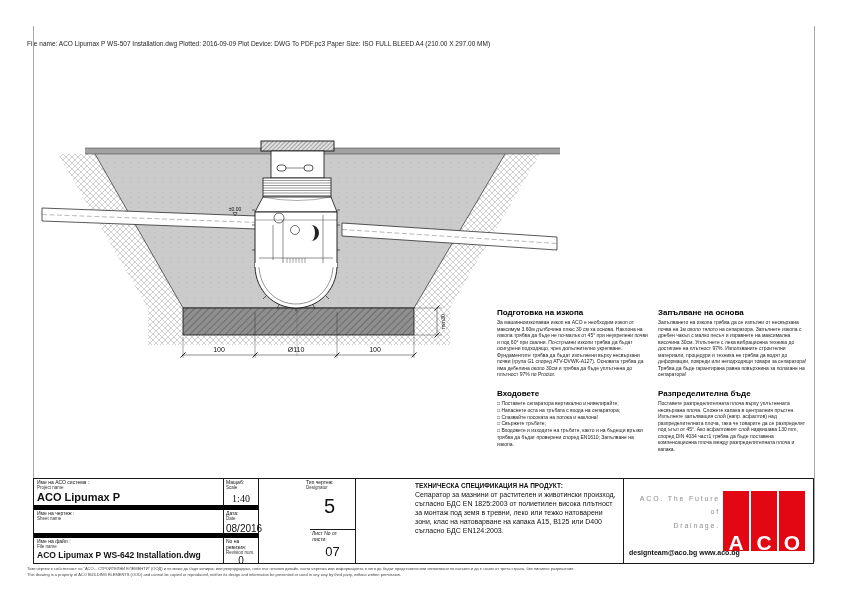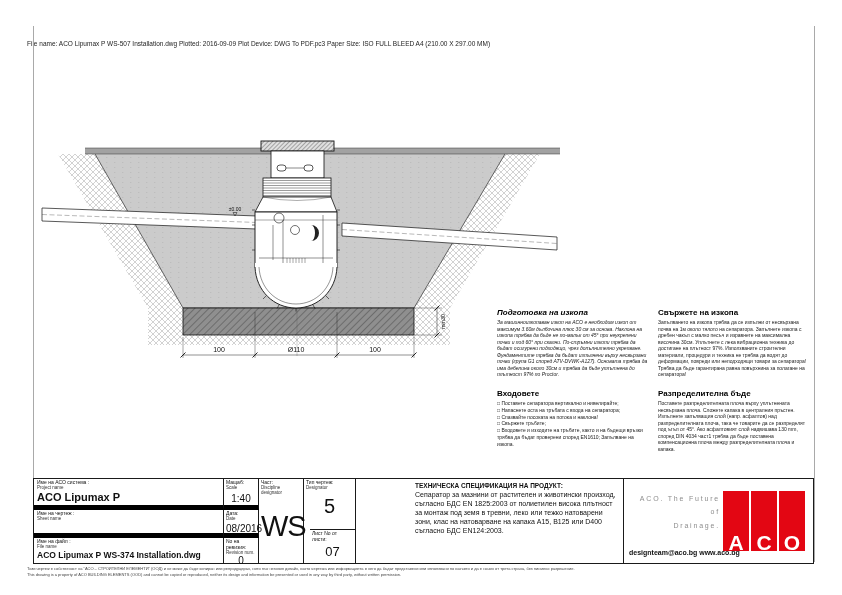--- a/index.html
+++ b/index.html
@@ -198,27 +198,27 @@
       <line x1="381" y1="205" x2="409" y2="205" stroke-width="0.4"></line>
       <line x1="404" y1="178" x2="404" y2="205" stroke-width="0.5"></line>
       <g stroke="#111" stroke-width="0.9">
         <line x1="401.5" y1="180.5" x2="406.5" y2="175.5"></line>
         <line x1="401.5" y1="207.5" x2="406.5" y2="202.5"></line>
       </g>
     </g>
     <text transform="translate(412,191.5) rotate(-90)" font-size="5.5" text-anchor="middle" fill="#111">min30</text>
   </svg>
 
-  <div class="abs" style="left:497px;top:308px;width:152px;font-style:italic;">
+  <div class="abs" style="left:497px;top:308px;width:152px;">
     <div class="note-title">Подготовка на изкопа</div>
     <div class="note-body">За машинноизкопаван изкоп на ACO е необходим изкоп от максимум 3.60м дълбочина плюс 30 см за основа. Наклона на изкопа трябва да бъде не по-малък от 45° при неукрепени почви и под 60° при скални. По-стръмни изкопи трябва да бъдат осигурени подходящо, чрез допълнително укрепване. Фундаментите трябва да бъдат изпълнени върху несвързани почви (група G1 според ATV-DVWK-A127). Основата трябва да има дебелина около 30см и трябва да бъде уплътнена до плътност 97% по Proctor.</div>
   </div>
 
   <div class="abs" style="left:658px;top:308px;width:152px;">
-    <div class="note-title">Свържете на изкопа</div>
+    <div class="note-title">Запълване на основа</div>
     <div class="note-body">Запълването на изкопа трябва да се изпълни от несвързана почва на 1м около тялото на сепаратора. Запълнете изкопа с дребен чакъл с малко песъч и изравнете на максимална височина 30см. Уплътнете с лека вибрационна техника до достигане на плътност 97%. Използваните строителни материали, процедури и техника не трябва да водят до деформации, повреди или неподходящи товари за сепаратора! Трябва да бъде гарантирана равна повърхнина за полагане на сепаратора!</div>
   </div>
 
   <div class="abs" style="left:497px;top:389px;width:152px;">
     <div class="note-title">Входовете</div>
     <div class="note-item">□ Поставете сепаратора вертикално и нивелирайте;</div>
     <div class="note-item">□ Напаснете оста на тръбата с входа на сепаратора;</div>
     <div class="note-item">□ Спазвайте посоката на потока и наклона!</div>
     <div class="note-item">□ Свържете тръбите;</div>
     <div class="note-item">□ Входовете и изходите на тръбите, както и на бъдещи връзки трябва да бъдат проверени според EN1610; Запълване на изкопа.</div>
@@ -233,51 +233,46 @@
 
     <div class="cell br bb" style="left:0;top:0;width:190px;height:31px;padding:1px 3px;">
       <div class="lblbg">Име на ACO система :</div>
       <div class="lblen">Project name</div>
       <div class="val-lg">ACO Lipumax P</div>
     </div>
 
     <div class="cell br bb" style="left:190px;top:0;width:35px;height:31px;padding:1px 2px;">
       <div class="lblbg">Мащаб:</div>
       <div class="lblen">Scale</div>
-      <div class="val-num" style="text-align:center;margin-top:2px;">1:40</div>
+      <div class="val-num" style="text-align:center;margin-top:2px;font-family:Liberation Serif, serif;">1:40</div>
     </div>
 
     <div class="cell br bb" style="left:0;top:31px;width:190px;height:28px;padding:1px 3px;">
       <div class="lblbg">Име на чертеж :</div>
       <div class="lblen">Sheet name</div>
     </div>
 
     <div class="cell br bb" style="left:190px;top:31px;width:35px;height:28px;padding:1px 2px;">
       <div class="lblbg">Дата:</div>
       <div class="lblen">Date</div>
       <div class="val-num" style="text-align:center;margin-top:1px;">08/2016</div>
     </div>
 
     <div class="cell br" style="left:0;top:59px;width:190px;height:25px;padding:1px 3px;">
       <div class="lblbg">Име на файл :</div>
       <div class="lblen">File name</div>
-      <div class="val-sm">ACO Lipumax P WS-374 Installation.dwg</div>
+      <div class="val-sm">ACO Lipumax P WS-642 Installation.dwg</div>
     </div>
 
     <div class="cell br" style="left:190px;top:59px;width:35px;height:25px;padding:1px 2px;">
       <div class="lblbg">No на ревизия:</div>
       <div class="lblen">Revision num.</div>
       <div class="val-num" style="text-align:center;">0</div>
     </div>
 
-    <div class="cell br" style="left:225px;top:0;width:45px;height:84px;padding:1px 2px;">
-      <div class="lblbg">Част:</div>
-      <div class="lblen">Discipline designator</div>
-      <div class="big-ws" style="text-align:center;margin-top:14px;">WS</div>
-    </div>
 
     <div class="cell br" style="left:270px;top:0;width:52px;height:84px;">
       <div style="padding:1px 2px;">
         <div class="lblbg">Тип чертеж:</div>
         <div class="lblen">Designator</div>
         <div class="big-5" style="text-align:center;margin-top:4px;">5</div>
       </div>
       <div style="position:absolute;left:6px;right:0;top:50px;border-top:1px solid #1a1a1a;padding:1px 2px;">
         <div class="lblbg">Лист No от листи:</div>
         <div style="font-size:13px;text-align:center;margin-top:1px;">07</div>

